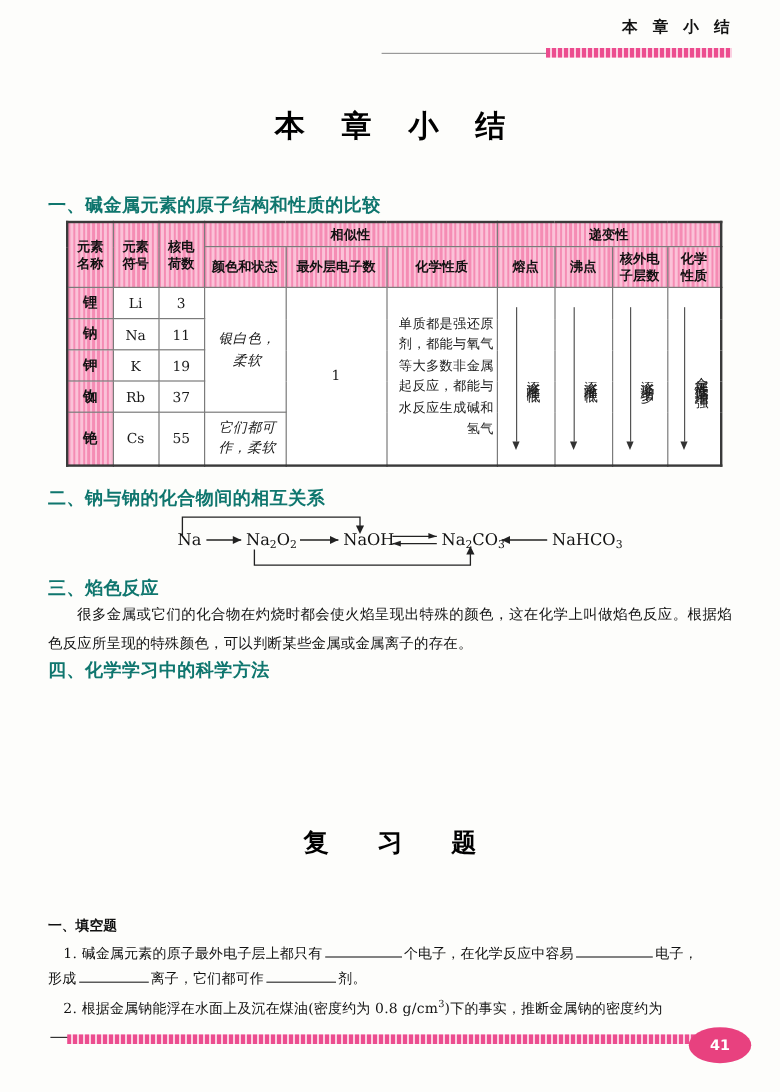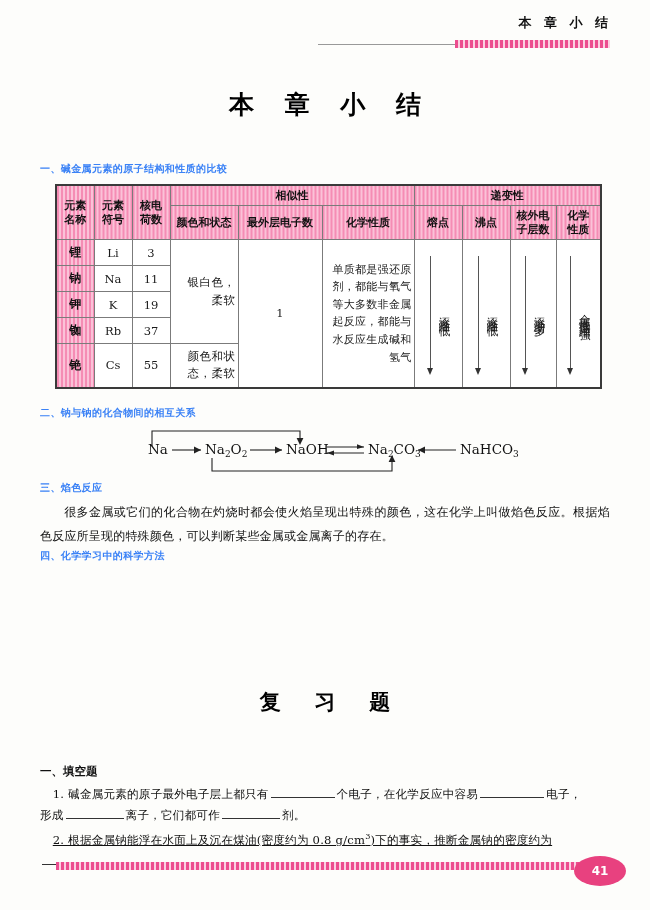--- a/index.html
+++ b/index.html
@@ -63,23 +63,23 @@
     letter-spacing: 11px;
     text-indent: 11px;
     font-family: "DejaVu Sans", "Liberation Sans", sans-serif;
     color: #000;
   }
 
   
   .sec-head {
     position: absolute;
     left: 40px;
-    font-size: 10px;
-    font-weight: bold;
-    color: #3b82f6;
+    font-size: 15px;
+    font-weight: bold;
+    color: #0f766e;
     letter-spacing: 0.4px;
   }
 
   
   .tbl-wrap {
     position: absolute;
     left: 55px;
     top: 184px;
     width: 545px;
     border-radius: 17px;
@@ -121,24 +121,25 @@
   }
   .cell {
     background: #fff;
     text-align: center;
     font-size: 11.5px;
     padding: 4px 2px;
     color: #1a1a1a;
   }
   .cell.sym { font-family: "DejaVu Serif", serif; }
   .cell.left {
-    text-align: right;
+    text-align: center;
     padding-left: 6px;
     line-height: 1.5;
     letter-spacing: 0.5px;
+    font-style: italic;
   }
   .cell.desc {
     text-align: right;
     padding-left: 5px;
     line-height: 1.6;
     font-size: 11px;
     letter-spacing: 0.3px;
   }
 
   
@@ -219,21 +220,21 @@
   .ex-title {
     position: absolute;
     top: 688px;
     left: 0;
     width: 650px;
     text-align: center;
     font-size: 21px;
     font-weight: bold;
     letter-spacing: 14px;
     text-indent: 14px;
-    font-family: Liberation Sans, sans-serif;
+    font-family: Liberation Mono, monospace;
     color: #000;
   }
   .ex-sec {
     position: absolute;
     left: 40px;
     font-size: 11.5px;
     font-weight: bold;
     color: #111;
   }
   .qpara {
@@ -394,21 +395,21 @@
         <tr>
           <td class="namecell">铷</td>
           <td class="cell sym">Rb</td>
           <td class="cell sym">37</td>
         </tr>
 
         <tr>
           <td class="namecell">铯</td>
           <td class="cell sym">Cs</td>
           <td class="cell sym">55</td>
-          <td class="cell left">颜色和状态，柔软</td>
+          <td class="cell left">它们都可作，柔软</td>
         </tr>
       </tbody>
     </table>
   </div>
 
   <div class="sec-head" style="top:406px;">二、钠与钠的化合物间的相互关系</div>
 
   <div class="flow">
     <svg width="650" height="52" viewBox="0 0 650 52" xmlns="http://www.w3.org/2000/svg">
       <g font-family="DejaVu Serif, Liberation Serif, serif" font-size="13.5" fill="#111">
@@ -456,21 +457,21 @@
   <div class="sec-head" style="top:549px;">四、化学学习中的科学方法</div>
 
   <div class="ex-title">复 习 题</div>
   <div class="ex-sec" style="top:764px;">一、填空题</div>
 
   <div class="qpara" style="top:784px;">
     <span class="qindent"></span><span>1. 碱金属元素的原子最外电子层上都只有</span><span class="blank"></span><span>个电子，在化学反应中容易</span><span class="blank"></span><span>电子，</span><br>
     <span>形成</span><span class="blank sm"></span><span>离子，它们都可作</span><span class="blank sm"></span><span>剂。</span>
   </div>
 
-  <div class="qpara" style="top:826px;text-decoration:underline;">
+  <div class="qpara" style="top:826px;">
     <span class="qindent"></span><span>2. 根据金属钠能浮在水面上及沉在煤油(密度约为 0.8 g/cm</span><sup>3</sup><span>)下的事实，推断金属钠的密度约为</span><br>
     <span class="blank sm"></span><span>。</span>
   </div>
 
   <div class="foot-dash"></div>
   <div class="pagenum">41</div>
 
 </div>
 
 </body></html>

